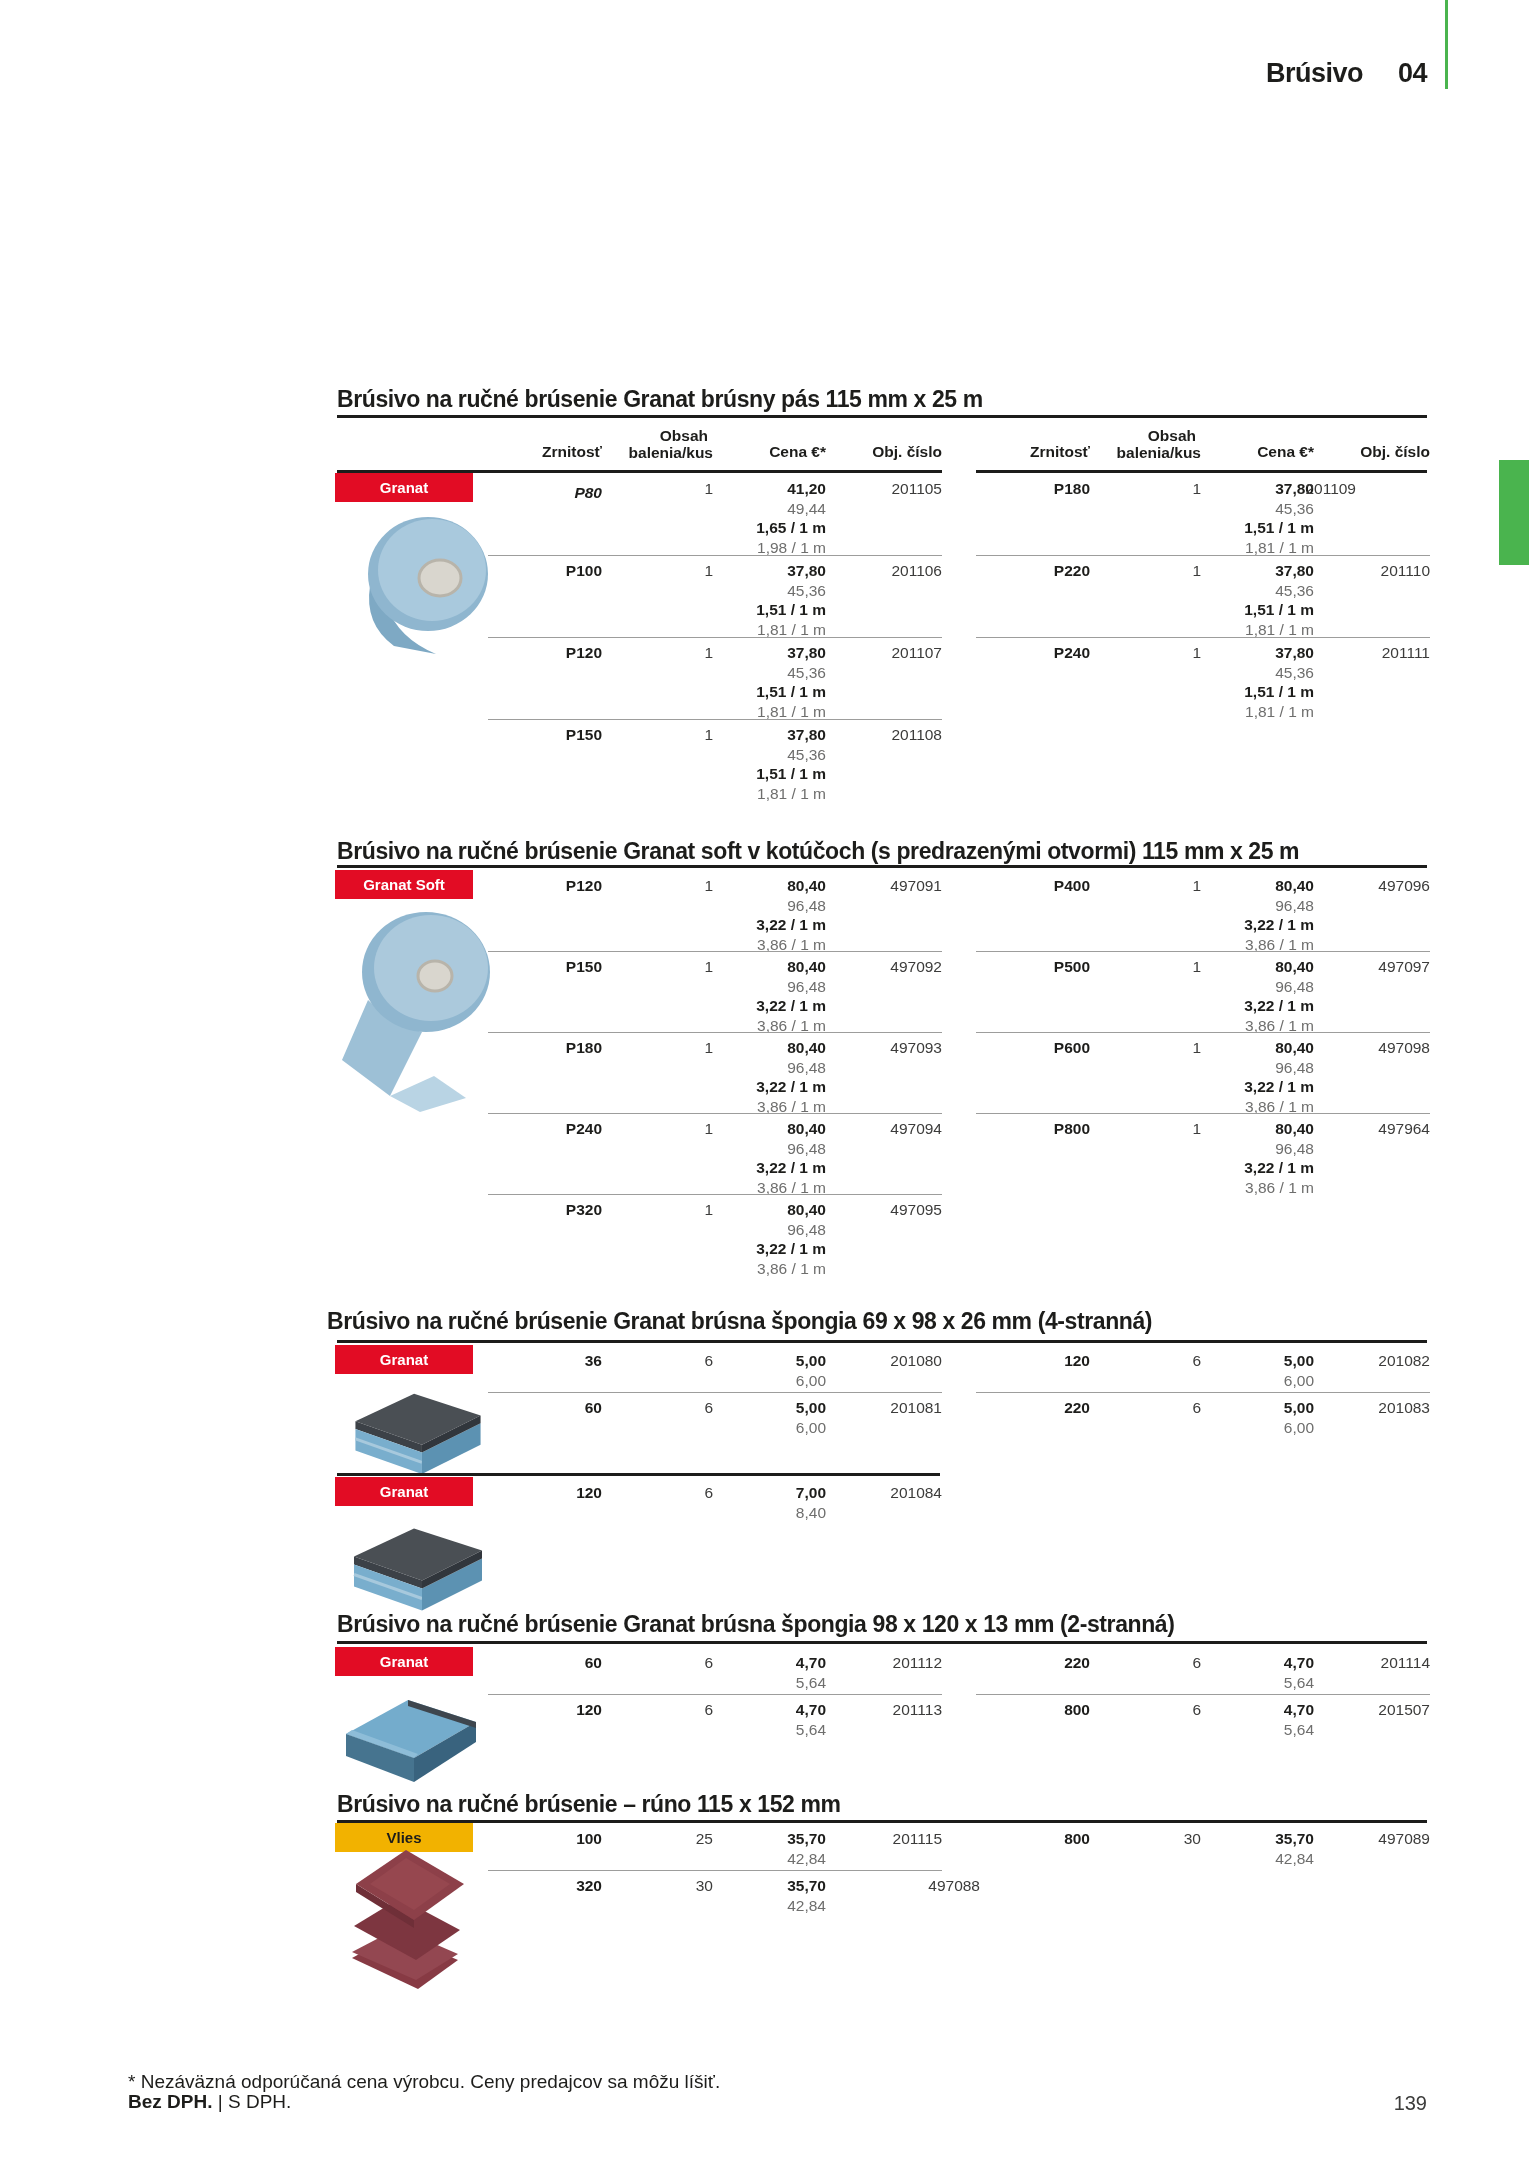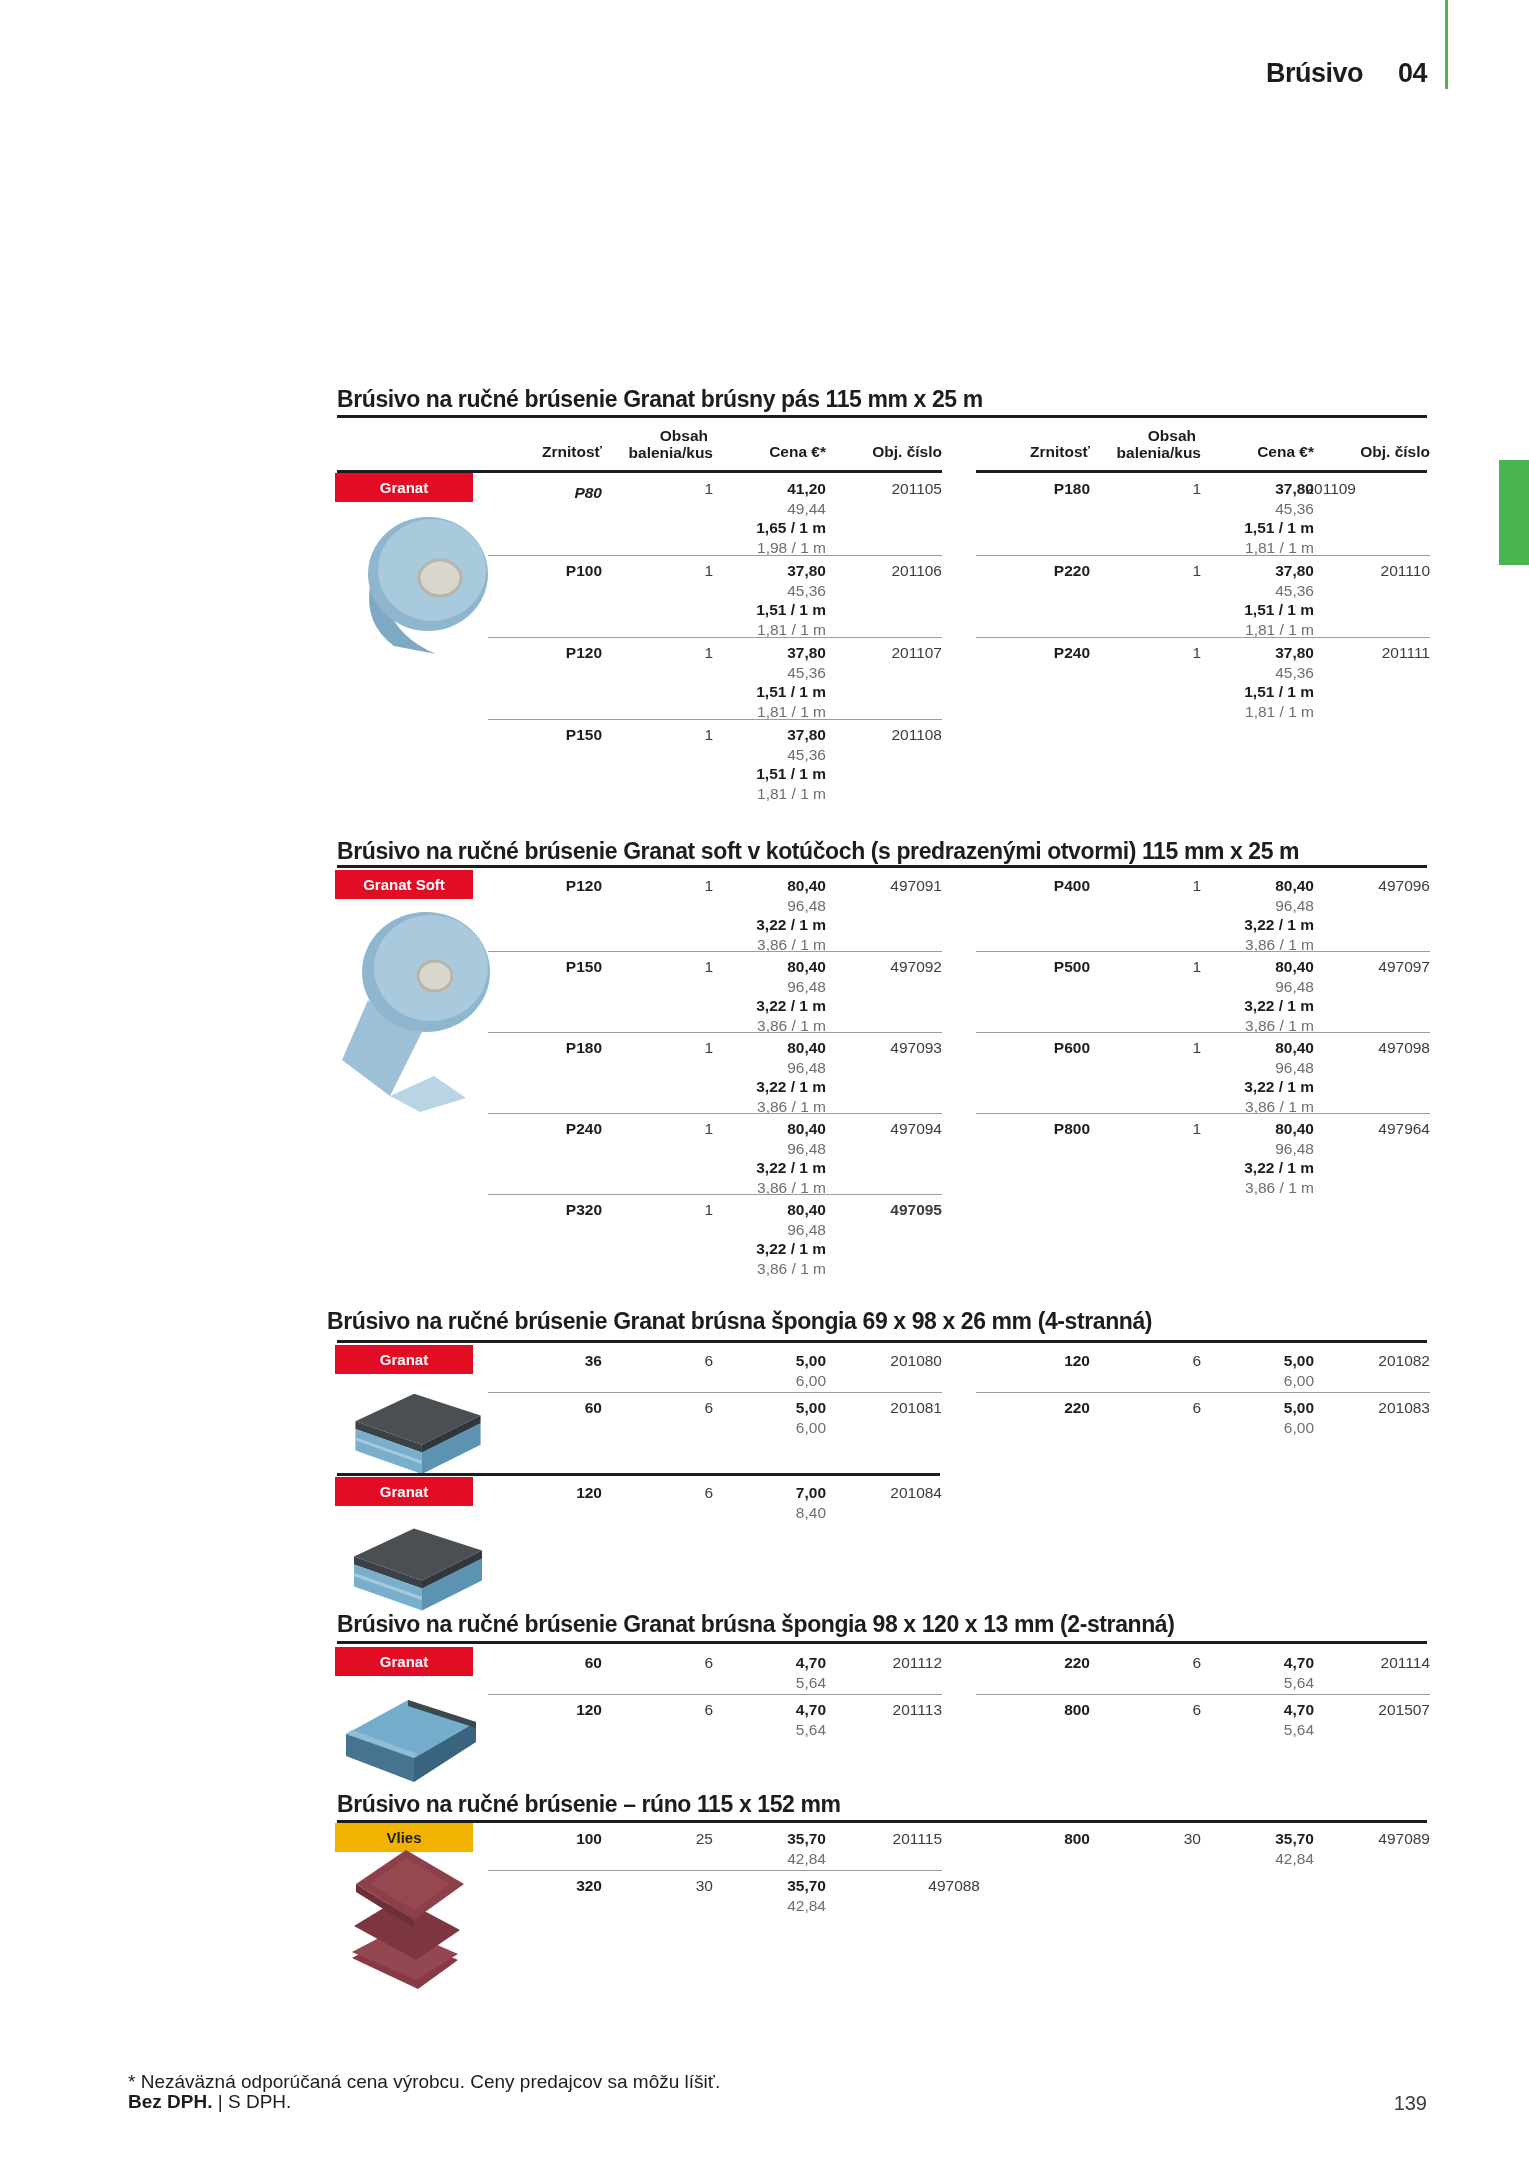--- a/index.html
+++ b/index.html
@@ -185,21 +185,21 @@
       <div class="cell mid" style="left: 826px; top: 1119px; width: 116px;">497094</div>
       <div class="sep" style="left: 488px; top: 1194px; width: 454px;"></div>
       <div class="cell b" style="left: 488px; top: 1200px; width: 114px;">P320</div>
       <div class="cell mid" style="left: 602px; top: 1200px; width: 111px;">1</div>
       <div class="cell" style="left: 713px; top: 1200px; width: 113px;">
         <div class="pline b">80,40</div>
         <div class="pline g">96,48</div>
         <div class="pline b">3,22 / 1 m</div>
         <div class="pline g">3,86 / 1 m</div>
       </div>
-      <div class="cell mid" style="left: 826px; top: 1200px; width: 116px; font-weight: bold;">497095</div>
+      <div class="cell mid" style="left: 826px; top: 1200px; width: 116px;">497095</div>
       <div class="cell b" style="left: 976px; top: 876px; width: 114px;">P400</div>
       <div class="cell mid" style="left: 1090px; top: 876px; width: 111px;">1</div>
       <div class="cell" style="left: 1201px; top: 876px; width: 113px;">
         <div class="pline b">80,40</div>
         <div class="pline g">96,48</div>
         <div class="pline b">3,22 / 1 m</div>
         <div class="pline g">3,86 / 1 m</div>
       </div>
       <div class="cell mid" style="left: 1314px; top: 876px; width: 116px;">497096</div>
       <div class="sep" style="left: 976px; top: 951px; width: 454px;"></div>

